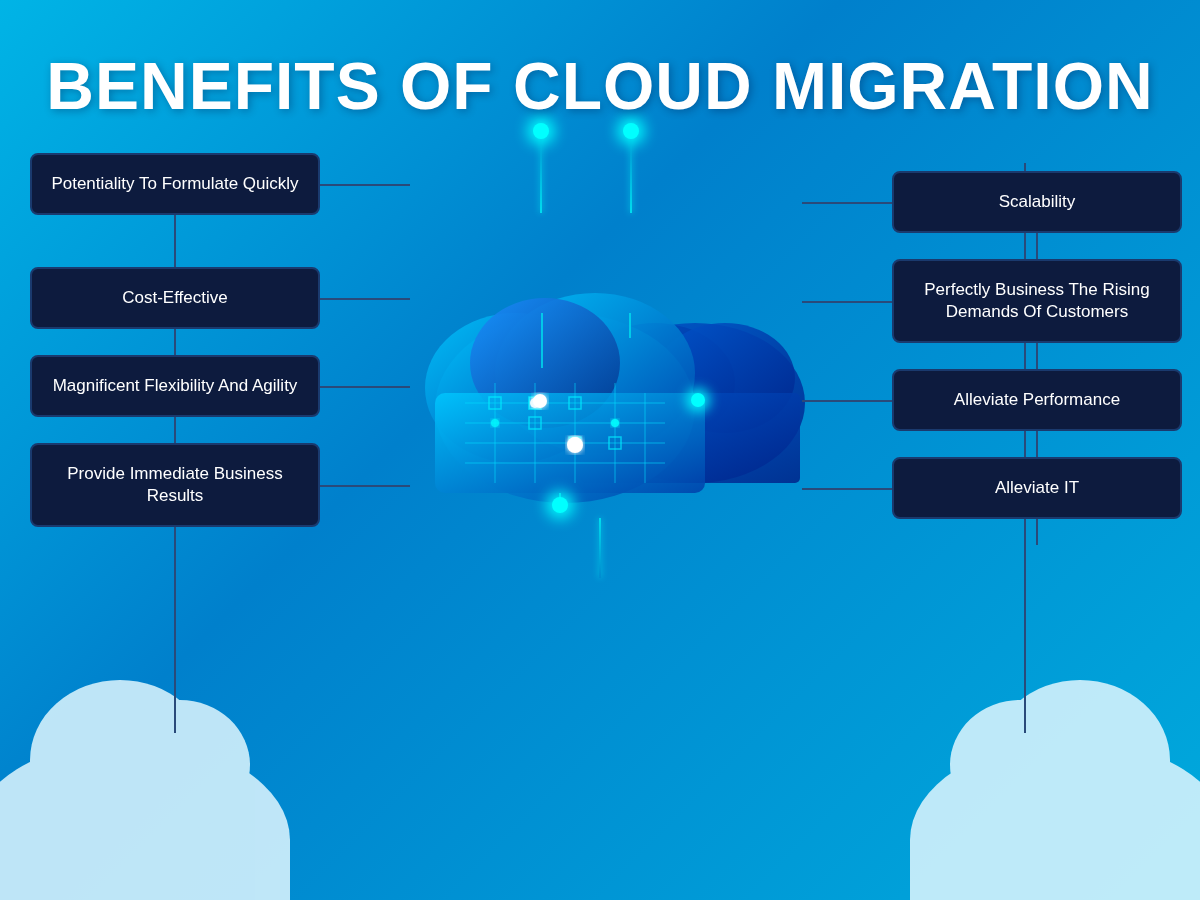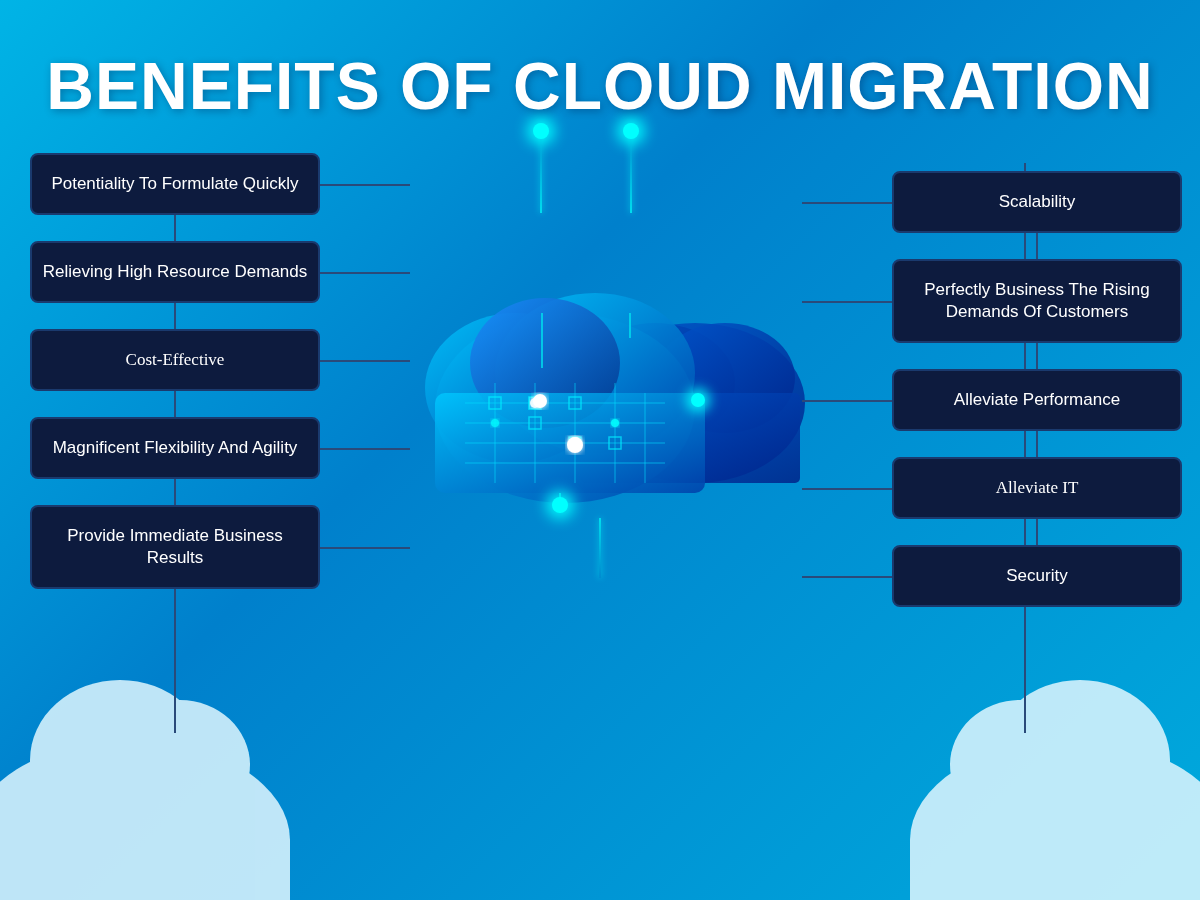--- a/index.html
+++ b/index.html
@@ -141,54 +141,48 @@
       <div style="position:relative;">
         <div class="benefit-box">
           <span>Potentiality To Formulate Quickly</span>
         </div>
 
         <div style="position:absolute; right:-90px; top:50%; width:90px; height:2px; background:#2a4a7a;"></div>
       </div>
 
       <div style="width:2px; height:26px; background:#2a4a7a; margin:0 auto;"></div>
 
-      <div style="position:relative;">
-        <div class="benefit-box">
-          <span>Relieving High Resource Demands</span>
+
+      <div style="width:2px; height:26px; background:#2a4a7a; margin:0 auto;"></div>
+
+      <div style="position:relative;">
+        <div class="benefit-box">
+          <span>Cost-Effective</span>
         </div>
         <div style="position:absolute; right:-90px; top:50%; width:90px; height:2px; background:#2a4a7a;"></div>
       </div>
 
       <div style="width:2px; height:26px; background:#2a4a7a; margin:0 auto;"></div>
 
-      <div style="position:relative;font-family:Liberation Serif, serif;">
-        <div class="benefit-box">
-          <span>Cost-Effective</span>
+      <div style="position:relative;">
+        <div class="benefit-box">
+          <span>Magnificent Flexibility And Agility</span>
         </div>
         <div style="position:absolute; right:-90px; top:50%; width:90px; height:2px; background:#2a4a7a;"></div>
       </div>
 
       <div style="width:2px; height:26px; background:#2a4a7a; margin:0 auto;"></div>
 
       <div style="position:relative;">
         <div class="benefit-box">
-          <span>Magnificent Flexibility And Agility</span>
+          <span>Provide Immediate Business Results</span>
         </div>
         <div style="position:absolute; right:-90px; top:50%; width:90px; height:2px; background:#2a4a7a;"></div>
       </div>
 
-      <div style="width:2px; height:26px; background:#2a4a7a; margin:0 auto;"></div>
-
-      <div style="position:relative;">
-        <div class="benefit-box">
-          <span>Provide Immediate Business Results</span>
-        </div>
-        <div style="position:absolute; right:-90px; top:50%; width:90px; height:2px; background:#2a4a7a;"></div>
-      </div>
-
     </div>
 
     <div style="position:absolute; right:18px; top:10px; width:290px; z-index:5;margin-top:18px;">
 
       <div style="position:relative;">
         <div class="benefit-box">
           <span>Scalability</span>
         </div>
         <div style="position:absolute; left:-90px; top:50%; width:90px; height:2px; background:#2a4a7a;"></div>
       </div>
@@ -206,35 +200,29 @@
 
       <div style="position:relative;">
         <div class="benefit-box">
           <span>Alleviate Performance</span>
         </div>
         <div style="position:absolute; left:-90px; top:50%; width:90px; height:2px; background:#2a4a7a;"></div>
       </div>
 
       <div style="width:2px; height:26px; background:#2a4a7a; margin:0 auto;"></div>
 
-      <div style="position:relative;font-family:Liberation Serif, serif;">
+      <div style="position:relative;">
         <div class="benefit-box">
           <span>Alleviate IT</span>
         </div>
         <div style="position:absolute; left:-90px; top:50%; width:90px; height:2px; background:#2a4a7a;"></div>
       </div>
 
       <div style="width:2px; height:26px; background:#2a4a7a; margin:0 auto;"></div>
 
-      <div style="position:relative;">
-        <div class="benefit-box">
-          <span>Security</span>
-        </div>
-        <div style="position:absolute; left:-90px; top:50%; width:90px; height:2px; background:#2a4a7a;"></div>
-      </div>
 
     </div>
 
     <div style="position:absolute; left:50%; top:-20px; transform:translateX(-50%); width:430px; z-index:3;">
 
       <div style="position:relative; height:100px; width:430px;">
 
         <div style="position:absolute; left:155px; top:0; width:2px; height:90px; background:linear-gradient(to bottom, transparent 0%, #00ddee 100%); box-shadow:0 0 6px #00ddee;"></div>
 
         <div style="position:absolute; left:245px; top:0; width:2px; height:90px; background:linear-gradient(to bottom, transparent 0%, #00ddee 100%); box-shadow:0 0 6px #00ddee;"></div>

